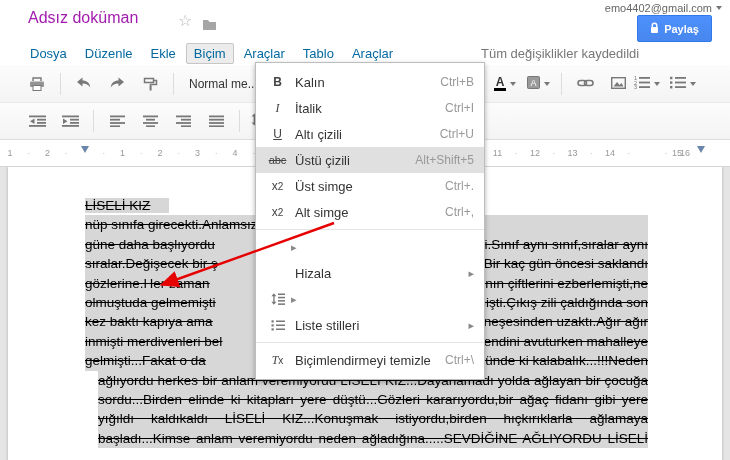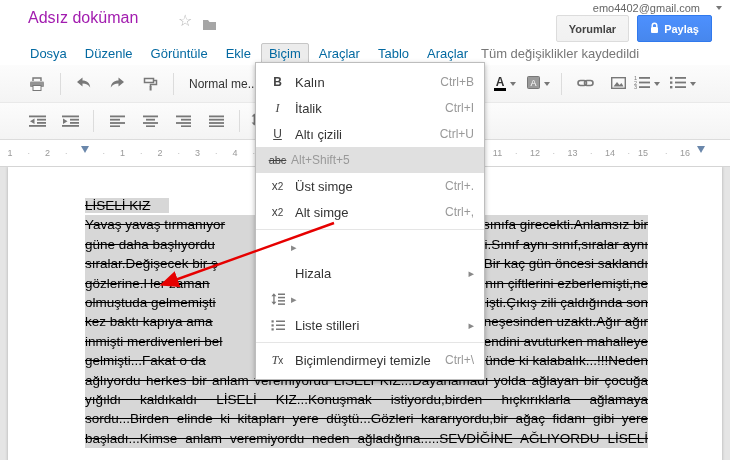--- a/index.html
+++ b/index.html
@@ -1,20 +1,20 @@
 <!DOCTYPE html>
 <html><head>
 <meta charset="utf-8">
 <style>
   html,body{margin:0;padding:0;background:#fff;}
   #app{position:relative;width:730px;height:460px;overflow:hidden;background:#fff;
        font-family:"Liberation Sans",sans-serif;-webkit-font-smoothing:antialiased;}
 
   
-  .account{position:absolute;top:2px;right:8px;display:flex;align-items:center;gap:16px;
+  .account{position:absolute;top:2px;right:8px;display:flex;align-items:center;gap:4px;
            font-size:11px;color:#666;cursor:pointer;}
   .caret-down{width:0;height:0;border-left:3.5px solid transparent;border-right:3.5px solid transparent;
               border-top:4px solid #777;display:inline-block;}
 
   
   .doc-title{position:absolute;left:28px;top:9px;font-size:16px;color:#a21caf;white-space:nowrap;}
   .star{position:absolute;left:178px;top:13px;font-size:16px;color:#b5b5b5;cursor:pointer;line-height:1;}
   .folder-wrap{position:absolute;left:202px;top:16px;cursor:pointer;}
   .actions{position:absolute;top:15px;right:18px;display:flex;gap:8px;}
   .btn{height:27px;padding:0 12px;font-size:11px;font-weight:bold;color:#444;
@@ -52,21 +52,21 @@
 
   
   .canvas{position:absolute;left:0;right:0;top:167px;height:293px;background:#e5e5e5;overflow:hidden;}
   .page{position:absolute;left:8px;right:8px;top:0;height:340px;background:#fff;
         box-shadow:0 0 3px rgba(0,0,0,.25);}
   .doc-text{position:absolute;left:77px;top:29px;width:563px;font-size:13.5px;line-height:19.4px;color:#000;}
   .sel{background:#d7d7d7;}
   .strike,.strike span{text-decoration:line-through;}
   .doc-heading span{padding-right:19px;}
   .frag{display:flex;justify-content:space-between;}
-  .just{text-align:justify;text-align-last:justify;}
+  .just{text-align:justify;text-align-last:justify;margin-left:13px;}
 
   
   .format-menu{position:absolute;left:255px;top:62px;width:228px;background:#fff;
                border:1px solid #bdbdbd;box-shadow:0 2px 5px rgba(0,0,0,.3);padding:6px 0;
                z-index:90;font-size:13px;color:#333;}
   .fm-item{display:flex;align-items:center;height:26px;padding:0 10px 0 8px;cursor:pointer;}
   .fm-item.hl{background:#e0e0e0;}
   .fm-icon{width:27px;flex:none;display:flex;justify-content:center;align-items:center;
            color:#444;font-size:12px;}
   .fm-icon i{font-family:"Liberation Serif",serif;}
@@ -89,36 +89,34 @@
   </div>
 
   <span class="doc-title">Adsız doküman</span>
   <span class="star">☆</span>
   <span class="folder-wrap">
     <svg width="15" height="12">
         <path d="M1 2 h5 l1.5 2 H14 v8 H1 Z" fill="#a6a6a6"></path>
       </svg>
   </span>
   <div class="actions">
-    <button class="btn">Yorumlar</button>
     <button class="btn btn-share">
       <span>
         <svg width="9" height="12">
             <path d="M2.2 5 V3.6 a2.3 2.3 0 0 1 4.6 0 V5" stroke="#fff" stroke-width="1.4" fill="none"></path>
             <rect x="1" y="5" width="7" height="6" rx="1" fill="#fff"></rect>
           </svg>
       </span>
       <span>Paylaş</span>
     </button>
   </div>
 
   <div class="menubar" id="menubar-items">
       <span class="mb-item">Dosya</span>
       <span class="mb-item">Düzenle</span>
-      <span class="mb-item">Görüntüle</span>
       <span class="mb-item">Ekle</span>
       <span class="mb-item open">Biçim</span>
       <span class="mb-item">Araçlar</span>
       <span class="mb-item">Tablo</span>
       <span class="mb-item">Araçlar</span>
     </div>
   <span class="save-status">Tüm değişiklikler kaydedildi</span>
 
   <div class="tb tb1">
     <div class="tbg" style="left:22px">
@@ -328,21 +326,21 @@
       <span class="rnum" style="left: 272.5px;">5</span>
       <span class="rnum" style="left: 310px;">6</span>
       <span class="rnum" style="left: 347.5px;">7</span>
       <span class="rnum" style="left: 385px;">8</span>
       <span class="rnum" style="left: 422.5px;">9</span>
       <span class="rnum" style="left: 460px;">10</span>
       <span class="rnum" style="left: 497.5px;">11</span>
       <span class="rnum" style="left: 535px;">12</span>
       <span class="rnum" style="left: 572.5px;">13</span>
       <span class="rnum" style="left: 610px;">14</span>
-      <span class="rnum" style="left: 643px; text-align: center;">15</span>
+      <span class="rnum" style="left: 677px; text-align: center;">15</span>
       <span class="rnum" style="left: 685px;">16</span>
       <span class="rdot" style="left: 28.75px;">·</span>
       <span class="rdot" style="left: 66.25px;">·</span>
       <span class="rdot" style="left: 103.75px;">·</span>
       <span class="rdot" style="left: 141.25px;">·</span>
       <span class="rdot" style="left: 178.75px;">·</span>
       <span class="rdot" style="left: 216.25px;">·</span>
       <span class="rdot" style="left: 253.75px;">·</span>
       <span class="rdot" style="left: 291.25px;">·</span>
       <span class="rdot" style="left: 328.75px;">·</span>
@@ -355,21 +353,20 @@
       <span class="rdot" style="left: 591.25px;">·</span>
       <span class="rdot" style="left: 628.75px;">·</span>
       <span class="rdot" style="left: 666.25px;">·</span>
     </div>
 
   <div class="canvas">
     <div class="page">
       <div class="doc-text" id="doc-text">
           <div class="doc-heading strike"><span class="sel">LİSELİ KIZ</span></div>
           <div class="dline sel strike frag">
-            <span>Yavaş yavaş tırmanıyor</span>
             <span>nüp sınıfa girecekti.Anlamsız bir</span>
           </div>
           <div class="dline sel strike frag">
             <span>güne daha başlıyordu</span>
             <span>seli.Sınıf aynı sınıf,sıralar aynı</span>
           </div>
           <div class="dline sel strike frag">
             <span>sıralar.Değişecek bir ş</span>
             <span>eri!!!Bir kaç gün öncesi saklandı</span>
           </div>
@@ -387,22 +384,22 @@
           </div>
           <div class="dline sel strike frag">
             <span>inmişti merdivenleri bel</span>
             <span>lerle kendini avuturken mahalleye</span>
           </div>
           <div class="dline sel strike frag">
             <span>gelmişti...Fakat o da</span>
             <span>önünde ki kalabalık...!!!Neden</span>
           </div>
           <div class="dline sel strike just">ağlıyordu herkes bir anlam veremiyordu LİSELİ KIZ...Dayanamadı yolda ağlayan bir çocuğa</div>
+          <div class="dline sel strike just">sordu...Birden elinde ki kitapları yere düştü...Gözleri kararıyordu,bir ağaç fidanı gibi yere</div>
           <div class="dline sel strike just">yığıldı kaldıkaldı LİSELİ KIZ...Konuşmak istiyordu,birden hıçkırıklarla ağlamaya</div>
-          <div class="dline sel strike just">sordu...Birden elinde ki kitapları yere düştü...Gözleri kararıyordu,bir ağaç fidanı gibi yere</div>
           <div class="dline sel strike just">başladı...Kimse anlam veremiyordu neden ağladığına.....SEVDİĞİNE AĞLIYORDU LİSELİ</div>
         </div>
     </div>
   </div>
 
   <div class="format-menu" id="format-menu">
       <div class="fm-item">
         <span class="fm-icon">
           <b>B</b>
         </span>
@@ -420,20 +417,21 @@
         <span class="fm-icon">
           <u>U</u>
         </span>
         <span class="fm-label">Altı çizili</span>
         <span class="fm-short">Ctrl+U</span>
       </div>
       <div class="fm-item hl">
         <span class="fm-icon">
           <s style="font-size:11px">abc</s>
         </span>
+        <span class="fm-label">Üstü çizili</span>
         <span class="fm-short">Alt+Shift+5</span>
       </div>
       <div class="fm-item">
         <span class="fm-icon">x<sup>2</sup></span>
         <span class="fm-label">Üst simge</span>
         <span class="fm-short">Ctrl+.</span>
       </div>
       <div class="fm-item">
         <span class="fm-icon">x<sub>2</sub></span>
         <span class="fm-label">Alt simge</span>

